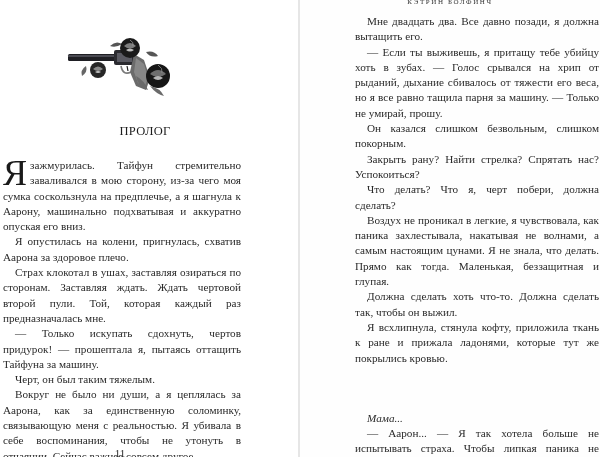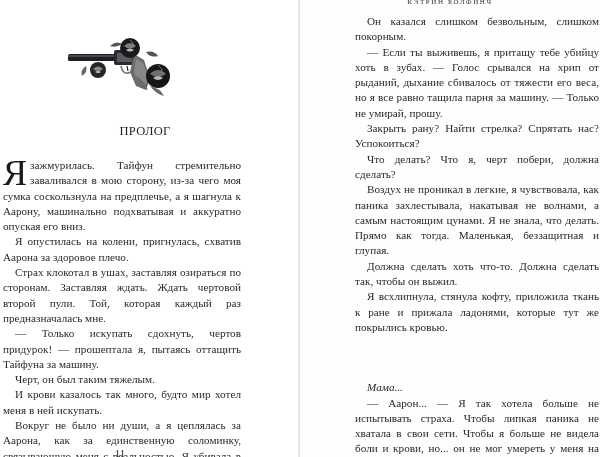--- a/index.html
+++ b/index.html
@@ -162,37 +162,37 @@
     <div class="chapter-title">ПРОЛОГ</div>
 
     <div class="text left-text">
       <p class="noindent">
         <span class="dropcap">Я</span><span>зажмурилась. Тайфун стремительно заваливался в мою сторону, из-за чего моя сумка соскользну­ла на предплечье, а я шагнула к Аарону, машинально подхватывая и аккуратно опуская его вниз.</span>
       </p>
       <p>Я опустилась на колени, пригнулась, схватив Ааро­на за здоровое плечо.</p>
       <p>Страх клокотал в ушах, заставляя озираться по сторонам. Заставляя ждать. Ждать чертовой второй пули. Той, которая каждый раз предназначалась мне.</p>
       <p>— Только искупать сдохнуть, чертов придурок! — прошептала я, пытаясь оттащить Тайфуна за машину.</p>
       <p>Черт, он был таким тяжелым.</p>
-      <p>И крови казалось так много, будто мир хотел меня в ней искупать.</p>
       <p>Вокруг не было ни души, а я цеплялась за Аарона, как за единственную соломинку, связывающую меня с реальностью. Я убивала в себе воспоминания, чтобы не утонуть в отчаянии. Сейчас важнее совсем другое.</p>
 
     </div>
 
     <div class="page-num">11</div>
   </div>
 
   <div class="spine"></div>
 
   <div class="page page-right"></div>
 
   <div class="running-head">КЭТРИН БОЛФИНЧ</div>
 
   <div class="text right-text">
+    <p>Мне двадцать два. Все давно позади, я должна вы­тащить его.</p>
+    <p>— Если ты выживешь, я притащу тебе убийцу хоть в зубах. — Голос срывался на хрип от рыданий, дыха­ние сбивалось от тяжести его веса, но я все равно та­щила парня за машину. — Только не умирай, прошу.</p>
     <p>Он казался слишком безвольным, слишком покор­ным.</p>
-    <p>— Если ты выживешь, я притащу тебе убийцу хоть в зубах. — Голос срывался на хрип от рыданий, дыха­ние сбивалось от тяжести его веса, но я все равно та­щила парня за машину. — Только не умирай, прошу.</p>
     <p>Закрыть рану? Найти стрелка? Спрятать нас? Успокоиться?</p>
     <p>Что делать? Что я, черт побери, должна сделать?</p>
     <p>Воздух не проникал в легкие, я чувствовала, как паника захлестывала, накатывая не волнами, а самым настоящим цунами. Я не знала, что делать. Прямо как тогда. Маленькая, беззащитная и глупая.</p>
     <p>Должна сделать хоть что-то. Должна сделать так, чтобы он выжил.</p>
     <p>Я всхлипнула, стянула кофту, приложила ткань к ране и прижала ладонями, которые тут же покры­лись кровью.</p>
     <p class="italic">Мама...</p>
     <p>— Аарон... — Я так хотела больше не испытывать страха. Чтобы липкая паника не хватала в свои сети. Чтобы я больше не видела боли и крови, но... он не мог умереть у меня на руках. Просто не мог.</p>
   </div>
 
 </div>

